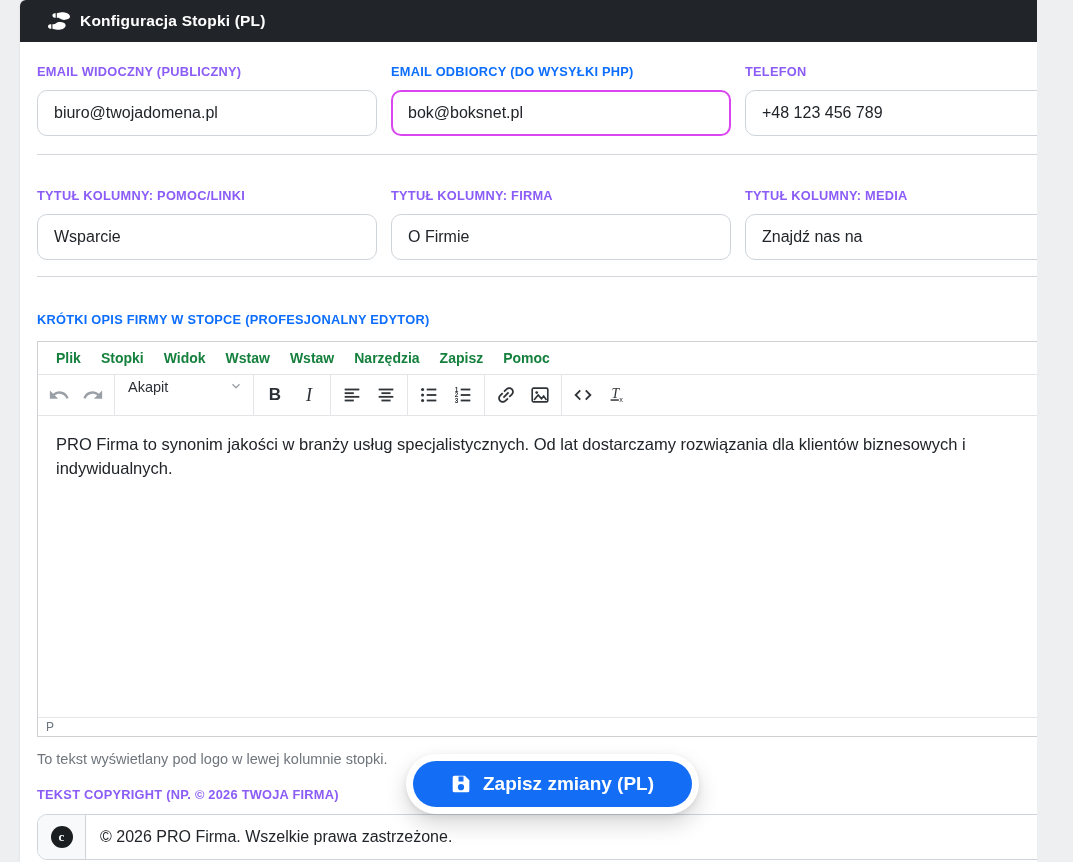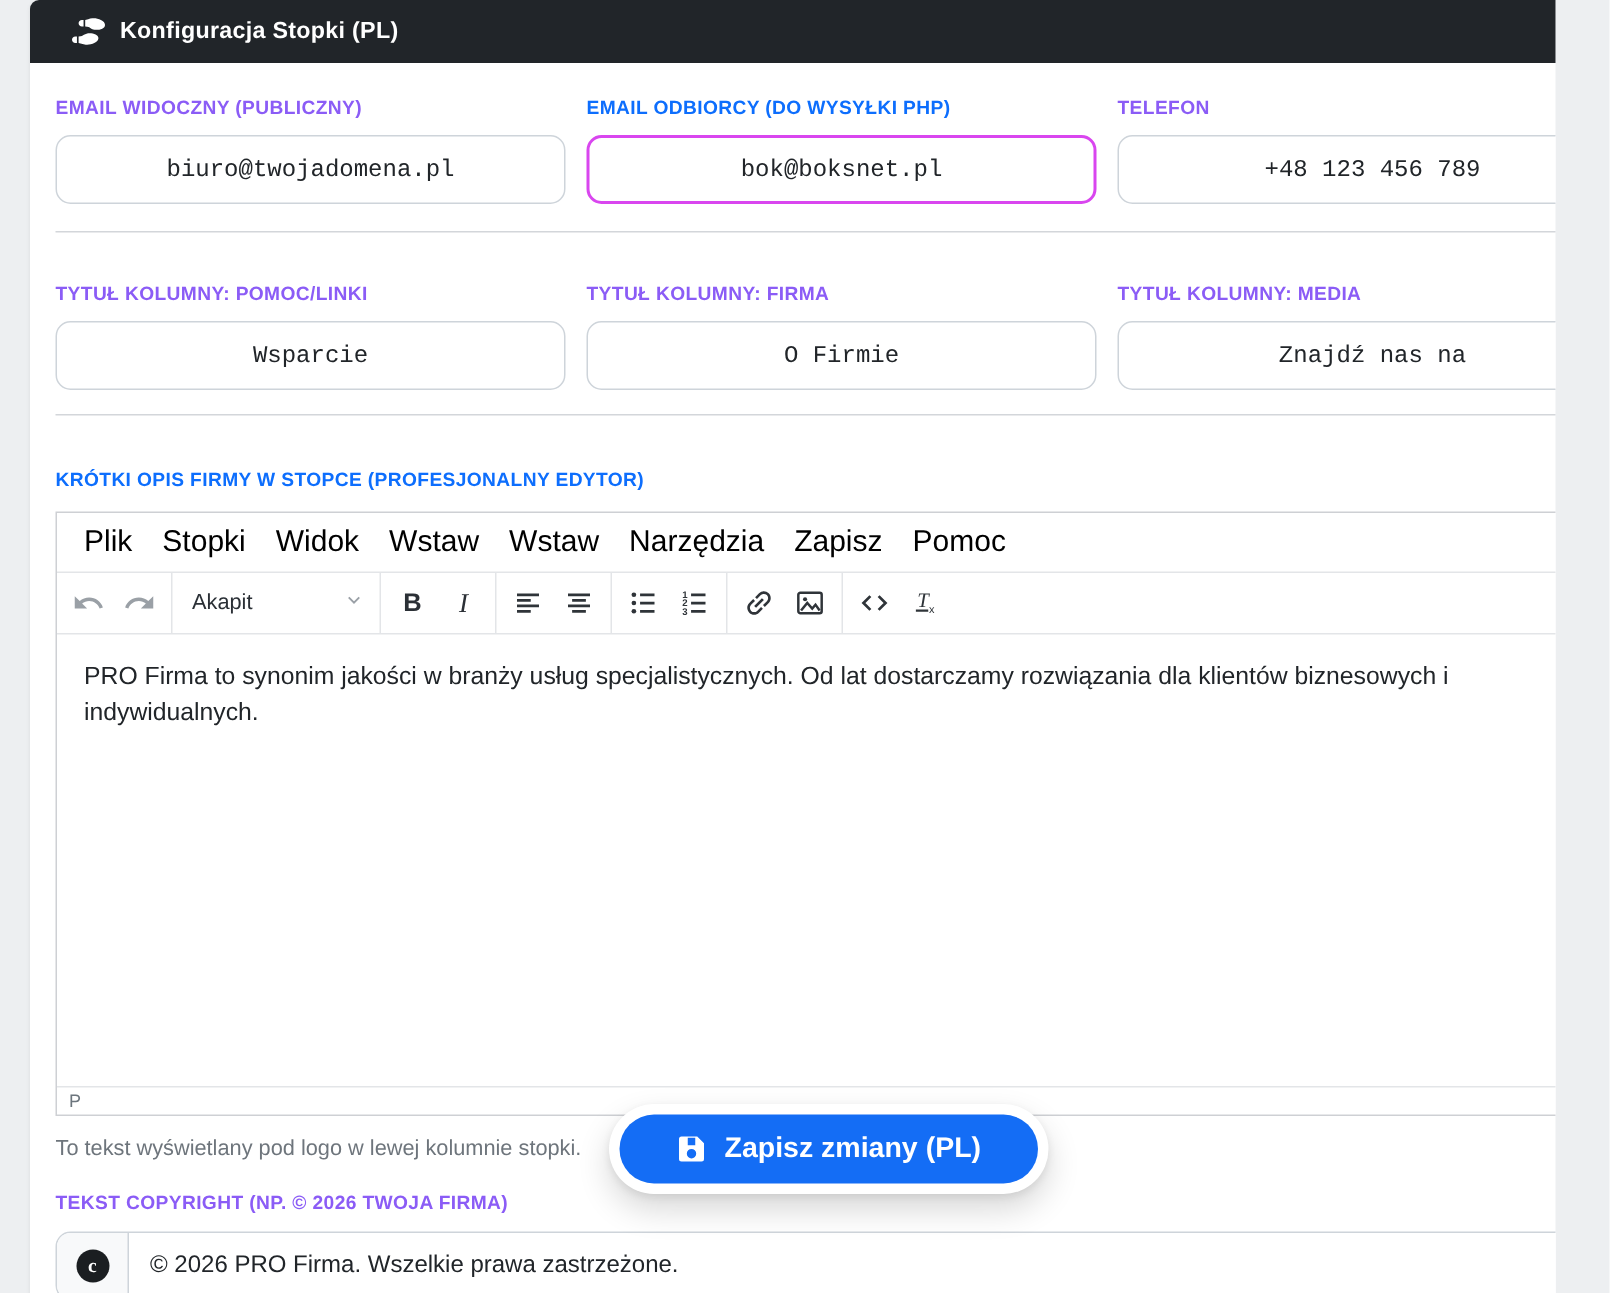--- a/index.html
+++ b/index.html
@@ -27,50 +27,49 @@
 
   .form-grid { display:grid; grid-template-columns:repeat(3,340px); column-gap:14px; }
   .field-label {
     display:block; font-size:12.8px; font-weight:700; color:#8b5cf6;
     letter-spacing:.25px; margin-bottom:11px;
   }
   .field-label.accent { color:#0d6efd; }
   .text-input {
     width:100%; height:46px; border:1px solid #ced4da; border-radius:10px;
     padding:0 16px; font-size:16px; color:#212529; background:#fff; outline:none;
-    font-family:Liberation Mono, monospace;
-    text-align:center;
+    font-family:Liberation Sans, sans-serif;
   }
   .text-input.focused { border:2px solid #d946ef; padding:0 15px; }
 
   hr.divider { border:none; border-top:1px solid #d3d6da; }
   .hr1 { margin:18px 0 33px 0; }
   .hr2 { margin:16px 0 35px 0; }
 
   .editor-label { margin-bottom:14px; }
 
   .editor { border:1px solid #ced0d4; background:#fff; }
   .menubar {
     display:flex; align-items:center; padding:5px 8px; border-bottom:1px solid #e3e5e8;
   }
   .menubar .menu-item {
-    font-size:20px; color:#000000; padding:3px 10px; border-radius:3px; cursor:default;
+    font-size:14px; color:#15803d; padding:3px 10px; border-radius:3px; cursor:default;font-weight:bold;
   }
   .toolbar { display:flex; align-items:stretch; height:41px; border-bottom:1px solid #e3e5e8; }
   .tb-group { display:flex; align-items:center; padding:0 4px; }
   .tb-group + .tb-group { border-left:1px solid #e3e5e8; }
   .tb-btn {
     width:34px; height:33px; display:flex; align-items:center; justify-content:center;
     border:none; background:transparent; border-radius:3px; cursor:pointer;
   }
   .tb-btn svg { display:block; }
   .glyph-b { font-size:17px; font-weight:900; color:#2b3036; font-family:"Liberation Sans",sans-serif; }
   .glyph-i { font-size:18px; font-style:italic; color:#2b3036; font-family:"Liberation Serif",serif; }
   .format-select {
-    width:130px; height:33px; display:flex; align-items:center; justify-content:space-between;
+    width:130px; height:33px; display:flex; align-items:flex-start; justify-content:space-between;
     padding:0 6px 0 9px; border-radius:3px; cursor:pointer;
   }
   .format-select .fs-label { font-size:14.5px; color:#2b3036; }
 
   .editor-content { height:301px; padding:17px 18px; font-size:16.5px; color:#212529; line-height:1.45; }
   .statusbar {
     height:19px; border-top:1px solid #e3e5e8; display:flex; align-items:center; padding-left:8px;
   }
   .statusbar .elpath { font-size:12px; color:#6c757d; }
 
@@ -87,21 +86,21 @@
   }
   .c-circle {
     width:22px; height:22px; border-radius:50%; background:#1b1e21; color:#fff;
     font-size:13px; font-weight:700; display:flex; align-items:center; justify-content:center;
     font-family:"Liberation Serif",serif;
   }
   .ig-input { flex:1; border:none; outline:none; padding:0 14px; font-size:16px; color:#212529;
     font-family:"Liberation Sans",sans-serif; }
 
   .save-float {
-    position:absolute; left:406px; top:736px; z-index:20;
+    position:absolute; left:406px; top:754px; z-index:20;
     background:#ffffff; border-radius:34px; padding:7px;
     box-shadow:0 10px 22px rgba(0,0,0,.16), 0 2px 6px rgba(0,0,0,.08);
   }
   .save-btn {
     display:flex; align-items:center; gap:12px;
     background:#146df5; color:#fff; border:none; cursor:pointer;
     border-radius:28px; padding:12px 38px;
     font-size:19px; font-weight:700; font-family:"Liberation Sans",sans-serif;
   }
 </style>

